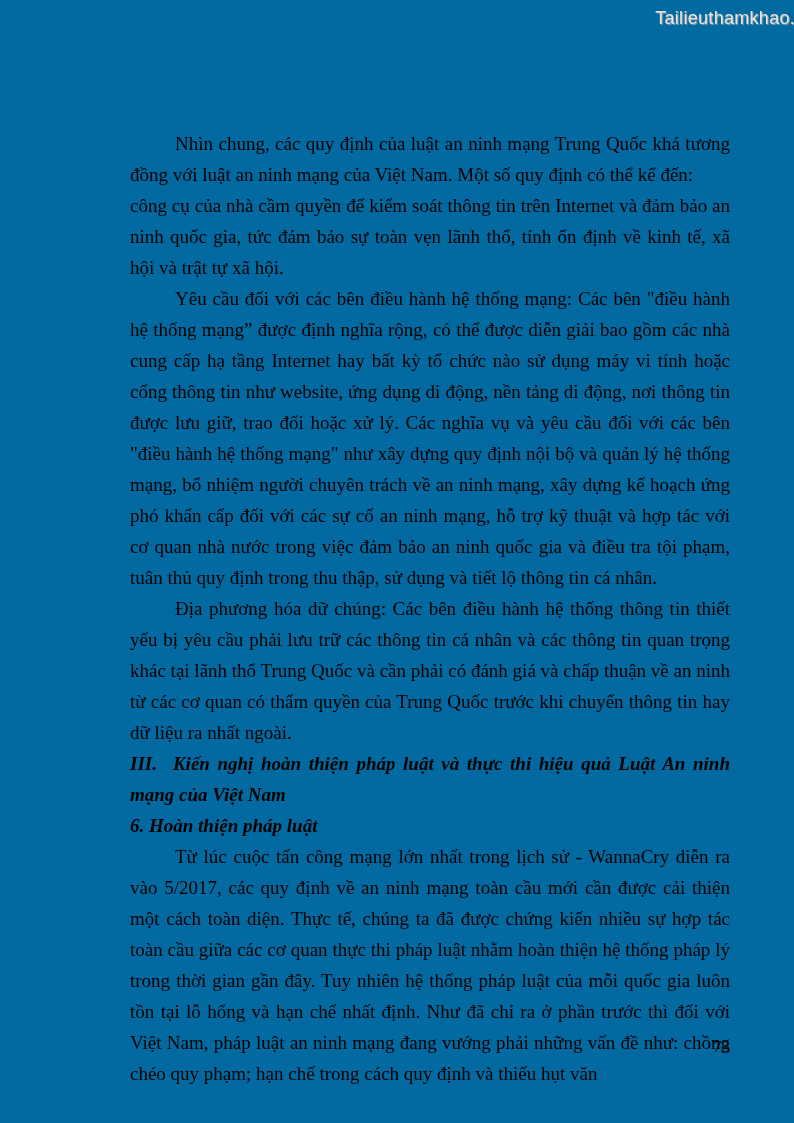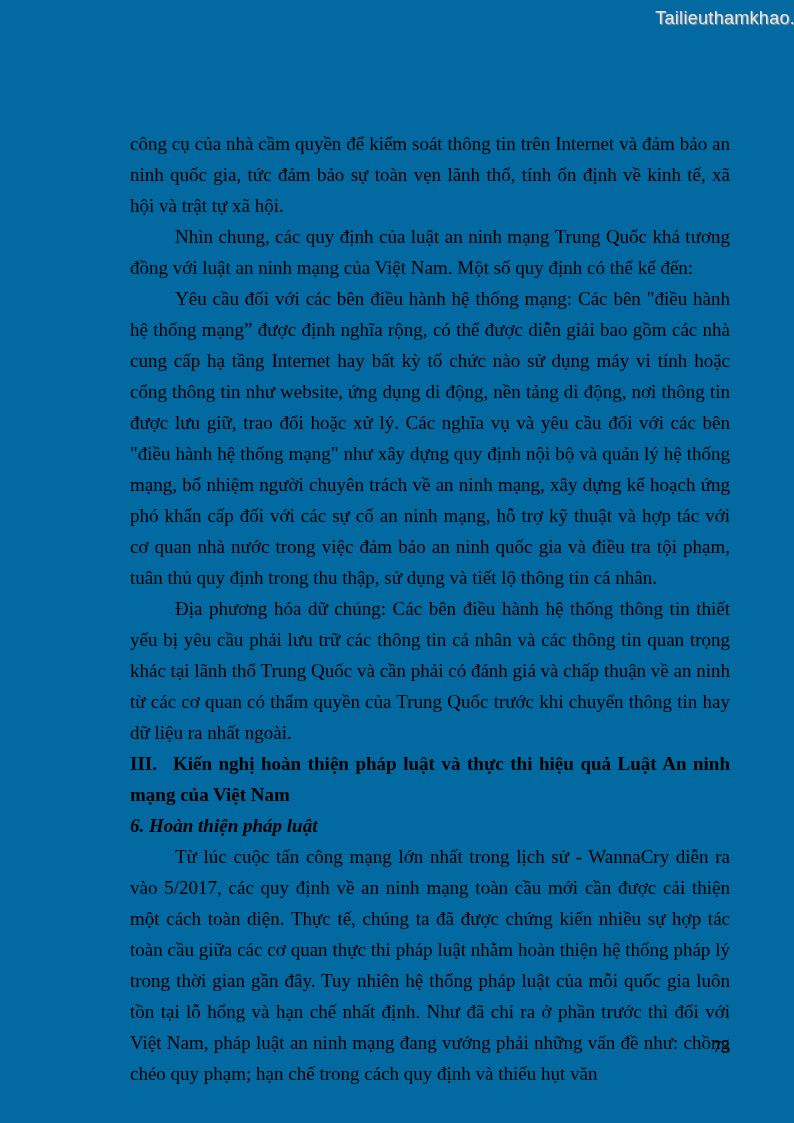--- a/index.html
+++ b/index.html
@@ -38,21 +38,21 @@
     text-align: justify;
   }
   .doc-body p {
     margin: 0;
     padding: 0;
   }
   .para-indent {
     text-indent: 45px;
   }
   .italic { }
-  .heading-iii { font-weight: bold; }
+  .heading-iii { font-weight: bold; font-style: italic; }
   .heading-iii .num { margin-right: 16px; }
   .heading-sub {
     font-weight: bold;
     font-style: italic;
   }
   .page-footer {
     position: absolute;
     left: 130px;
     width: 600px;
     top: 1036px;
@@ -63,23 +63,23 @@
 </style>
 </head>
 <body>
 
 <div class="page">
 
   <div class="watermark">Tailieuthamkhao.com</div>
 
   <div class="doc-body">
 
+    <p class="para para-indent">Nhìn chung, các quy định của luật an ninh mạng Trung Quốc khá tương đồng với luật an ninh mạng của Việt Nam. Một số quy định có thể kể đến:</p>
+
     <p class="para">công cụ của nhà cầm quyền để kiểm soát thông tin trên Internet và đảm bảo an ninh quốc gia, tức đảm bảo sự toàn vẹn lãnh thổ, tính ổn định về kinh tế, xã hội và trật tự xã hội.</p>
-
-    <p class="para para-indent">Nhìn chung, các quy định của luật an ninh mạng Trung Quốc khá tương đồng với luật an ninh mạng của Việt Nam. Một số quy định có thể kể đến:</p>
 
     <p class="para para-indent"><span class="italic">Yêu cầu đối với các bên điều hành hệ thống mạng</span><span>: Các bên "điều hành hệ thống mạng” được định nghĩa rộng, có thể được diễn giải bao gồm các nhà cung cấp hạ tầng Internet hay bất kỳ tổ chức nào sử dụng máy vi tính hoặc cổng thông tin như website, ứng dụng di động, nền tảng di động, nơi thông tin được lưu giữ, trao đổi hoặc xử lý. Các nghĩa vụ và yêu cầu đối với các bên "điều hành hệ thống mạng" như xây dựng quy định nội bộ và quản lý hệ thống mạng, bổ nhiệm người chuyên trách về an ninh mạng, xây dựng kế hoạch ứng phó khẩn cấp đối với các sự cố an ninh mạng, hỗ trợ kỹ thuật và hợp tác với cơ quan nhà nước trong việc đảm bảo an ninh quốc gia và điều tra tội phạm, tuân thủ quy định trong thu thập, sử dụng và tiết lộ thông tin cá nhân.</span></p>
 
     <p class="para para-indent"><span class="italic">Địa phương hóa dữ chúng</span><span>: Các bên điều hành hệ thống thông tin thiết yếu bị yêu cầu phải lưu trữ các thông tin cá nhân và các thông tin quan trọng khác tại lãnh thổ Trung Quốc và cần phải có đánh giá và chấp thuận về an ninh từ các cơ quan có thẩm quyền của Trung Quốc trước khi chuyển thông tin hay dữ liệu ra nhất ngoài.</span></p>
 
     <p class="para heading-iii"><span class="num">III.</span><span>Kiến nghị hoàn thiện pháp luật và thực thi hiệu quả Luật An ninh mạng của Việt Nam</span></p>
 
     <p class="para heading-sub">6. Hoàn thiện pháp luật</p>
 
     <p class="para para-indent">Từ lúc cuộc tấn công mạng lớn nhất trong lịch sử - WannaCry diễn ra vào 5/2017, các quy định về an ninh mạng toàn cầu mới cần được cải thiện một cách toàn diện. Thực tế, chúng ta đã được chứng kiến nhiều sự hợp tác toàn cầu giữa các cơ quan thực thi pháp luật nhằm hoàn thiện hệ thống pháp lý trong thời gian gần đây. Tuy nhiên hệ thống pháp luật của mỗi quốc gia luôn tồn tại lỗ hổng và hạn chế nhất định. Như đã chỉ ra ở phần trước thì đối với Việt Nam, pháp luật an ninh mạng đang vướng phải những vấn đề như: chồng chéo quy phạm; hạn chế trong cách quy định và thiếu hụt văn</p>

